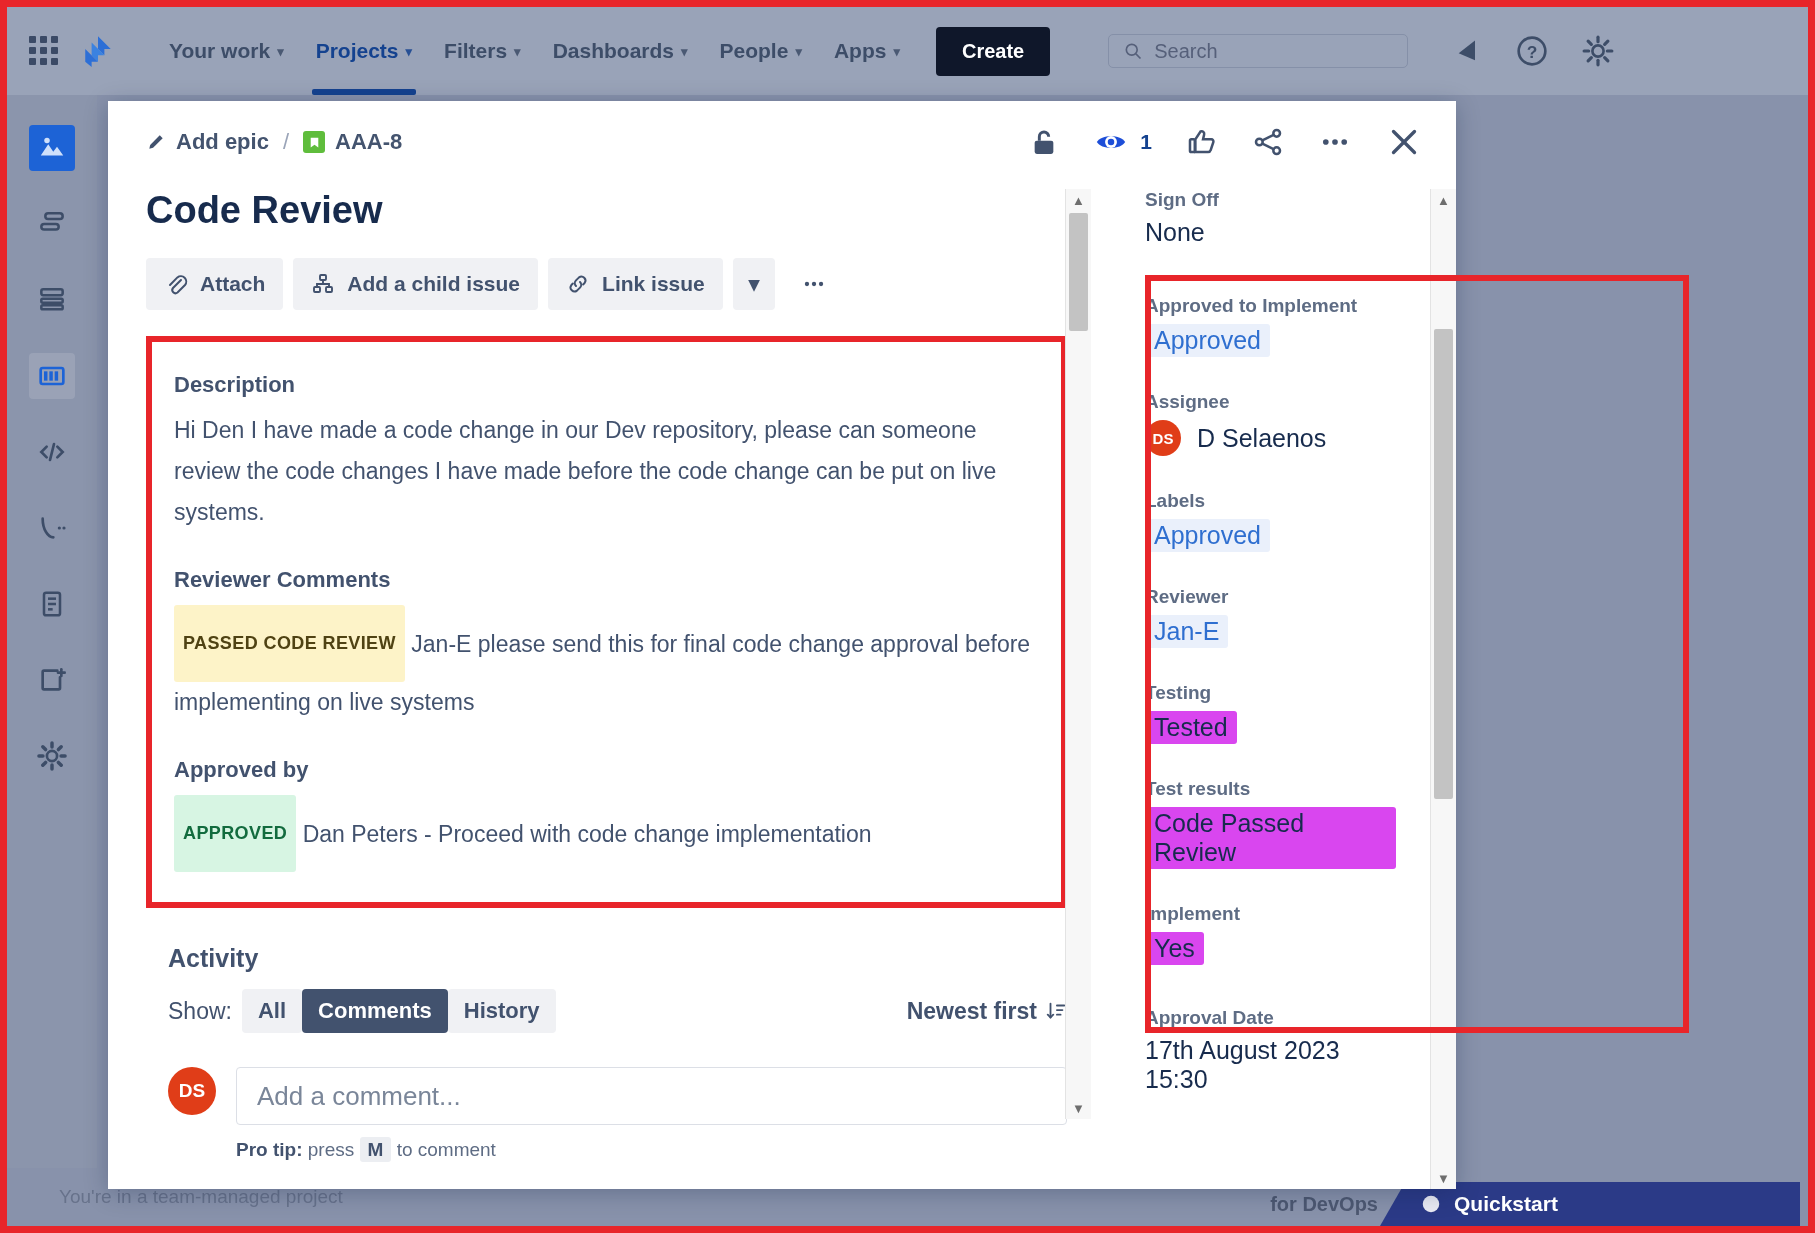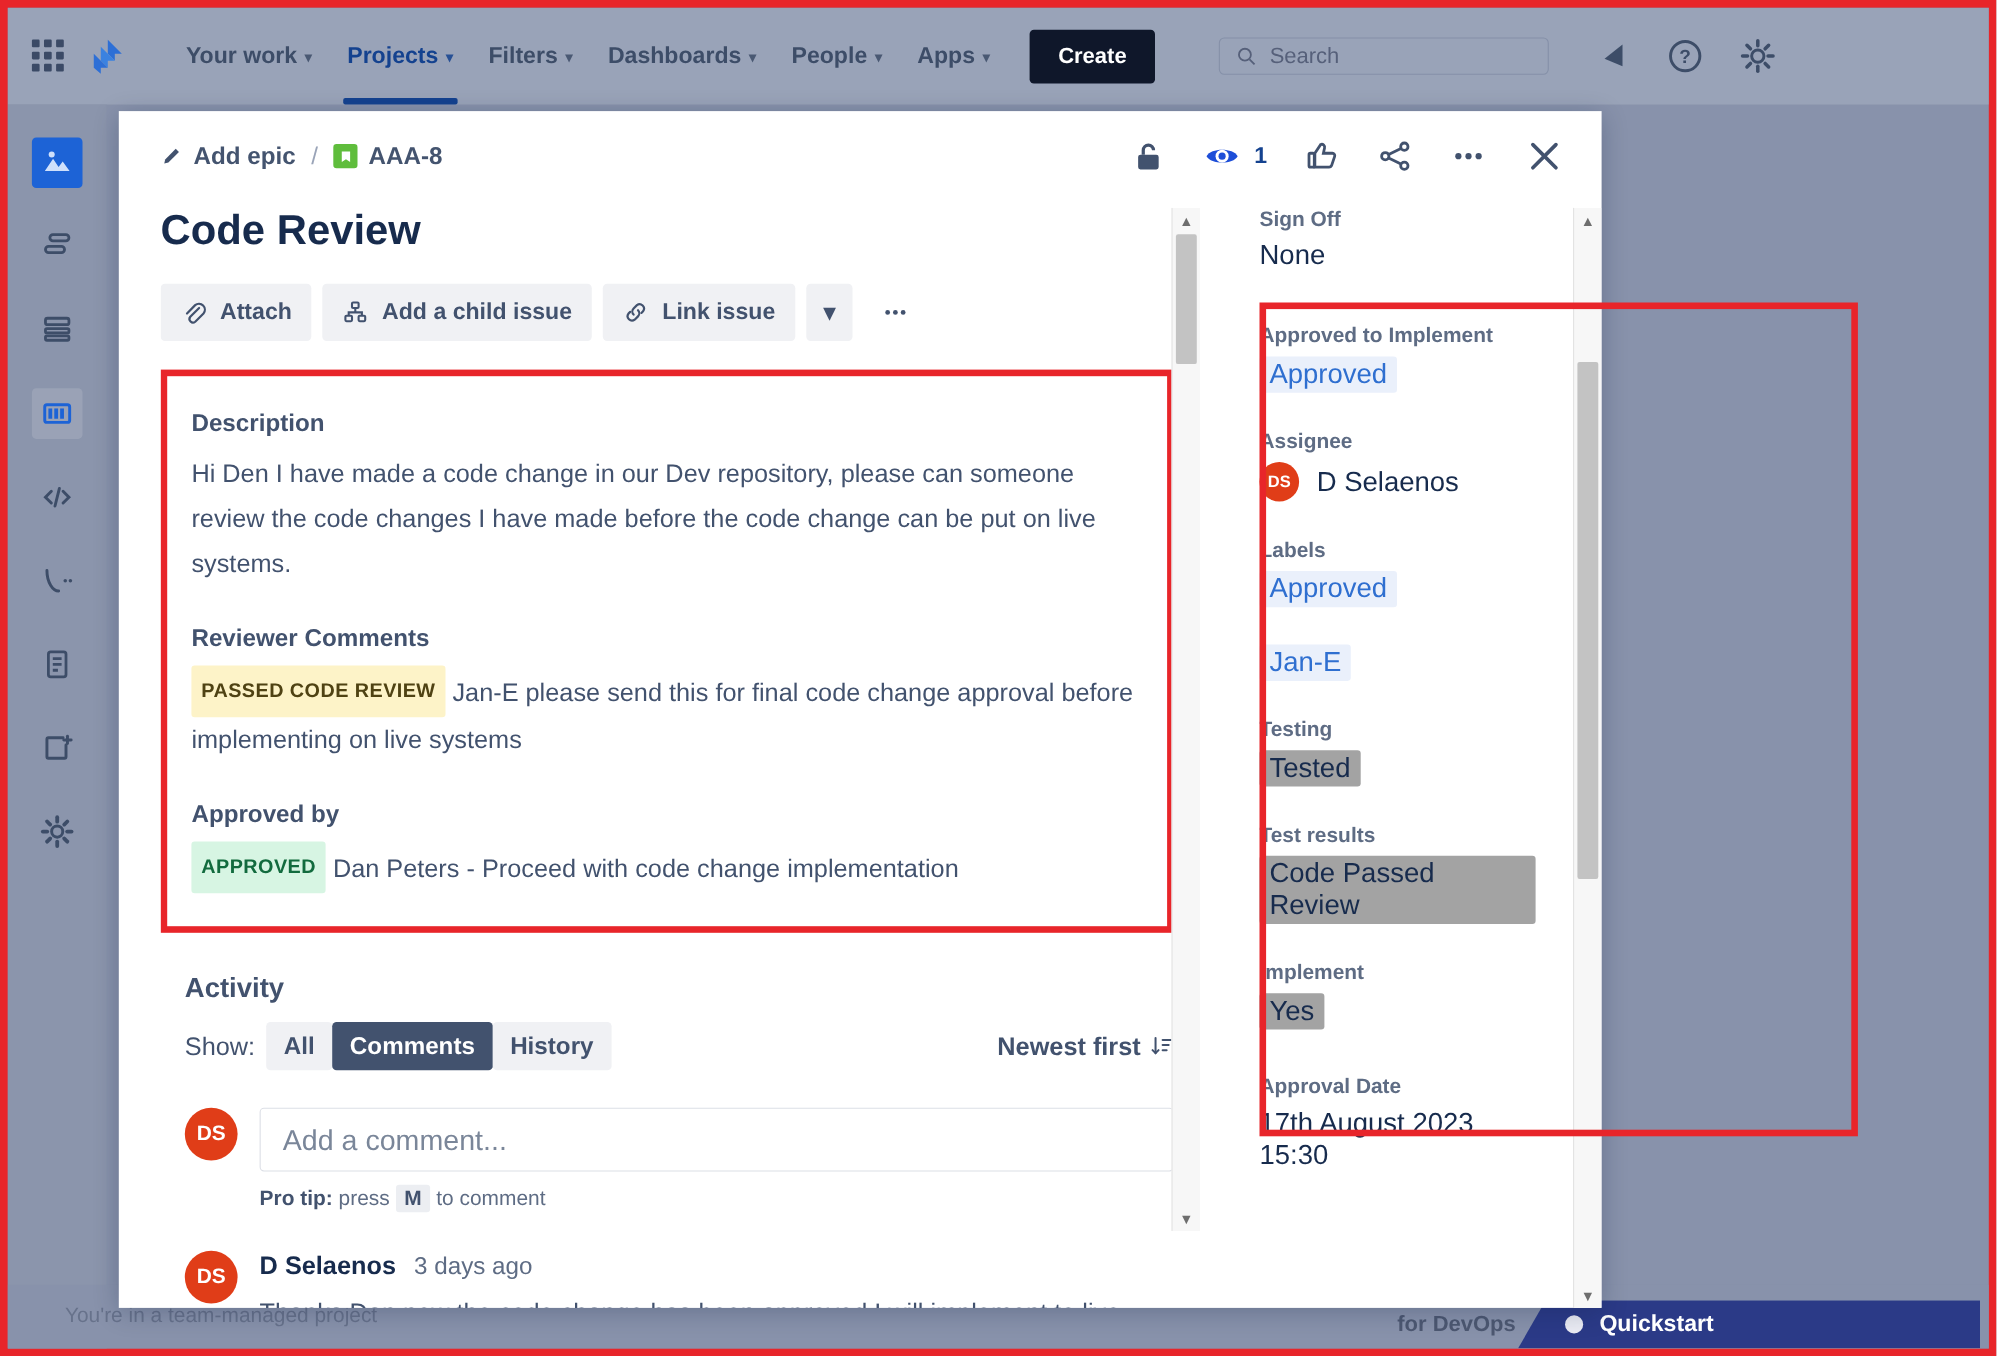--- a/index.html
+++ b/index.html
@@ -131,21 +131,21 @@
   }
   .actbtn.sq { padding: 0 16px; }
   .actbtn.plain { background: transparent; }
 
   
   .redbox { border: 6px solid #e8252a; }
   #descbox { padding: 20px 26px 30px 22px; margin-top: 19px; }
 
   .sectionlabel { font-size: 22px; font-weight:700; color:#42526e; margin: 10px 0 12px; }
   .bodytext { font-size: 23px; color:#42526e; line-height: 41px; }
-  .lozenge { display:inline-block; padding: 3px 9px; border-radius:3px;
+  .lozenge { display:inline-block; padding: 18px 9px; border-radius:3px;
     font-size: 18px; font-weight: 800; letter-spacing:.4px; vertical-align: 3px; }
   .loz-yellow { background:#fdf3c8; color:#4f4213; }
   .loz-green  { background:#d7f5e3; color:#126b3e; }
 
   #activity { padding-left: 22px; margin-top: 36px; }
   .showrow { display:flex; align-items:center; margin: 16px 0 34px; }
   .showlabel { font-size:23px; color:#42526e; margin-right: 10px; }
   .pill { font-size:22px; font-weight:700; color:#42526e; background:#f0f1f4;
     padding: 9px 16px; border-radius:4px; cursor:pointer; }
   .pill.on { background:#42526e; color:#fff; }
@@ -166,21 +166,21 @@
   .comment { display:flex; gap:20px; margin-top: 36px; }
   .cname { font-size: 23px; font-weight:700; color:#172b4d; }
   .ctime { font-size: 22px; color:#5e6c84; margin-left: 12px; }
   .ctext { font-size: 23px; color:#42526e; margin-top: 16px; }
 
   
   #rightcol { flex:1; position:relative; padding: 0 26px 0 22px; overflow:hidden; }
   #rightinner { position:relative; height:100%; padding-right: 34px; }
   .fieldlabel { font-size:19px; font-weight:700; color:#5e6c84; margin-bottom: 7px; }
   .fieldval   { font-size:25px; color:#172b4d; }
-  .chip { display:inline-block; background:#a3a3a3; border-radius:3px; padding: 2px 9px; font-size:25px; color:#172b4d; }
+  .chip { display:inline-block; background:#d946ef; border-radius:3px; padding: 2px 9px; font-size:25px; color:#172b4d; }
   .chip.blue { background:#eaf0fb; color:#2f6fd0; }
   .field { margin-bottom: 26px; }
   .assigneerow { display:flex; align-items:center; gap:16px; }
   .av-sm { width: 36px; height:36px; border-radius:50%; background:#e03d18;
     color:#fff; font-size:15px; font-weight:800; display:flex; align-items:center; justify-content:center; }
 
   
   #sidebarred {
     position:absolute; left: 1138px; top: 268px;
     width: 544px; height: 758px;
@@ -570,20 +570,21 @@
           </div>
 
           <div class="field" style="margin-top:34px">
             <div class="fieldlabel">Labels</div>
             <div>
               <span class="chip blue">Approved</span>
             </div>
           </div>
 
           <div class="field" style="margin-top:34px">
+            <div class="fieldlabel">Reviewer</div>
             <div>
               <span class="chip blue">Jan-E</span>
             </div>
           </div>
 
           <div class="field" style="margin-top:34px">
             <div class="fieldlabel">Testing</div>
             <div>
               <span class="chip">Tested</span>
             </div>

